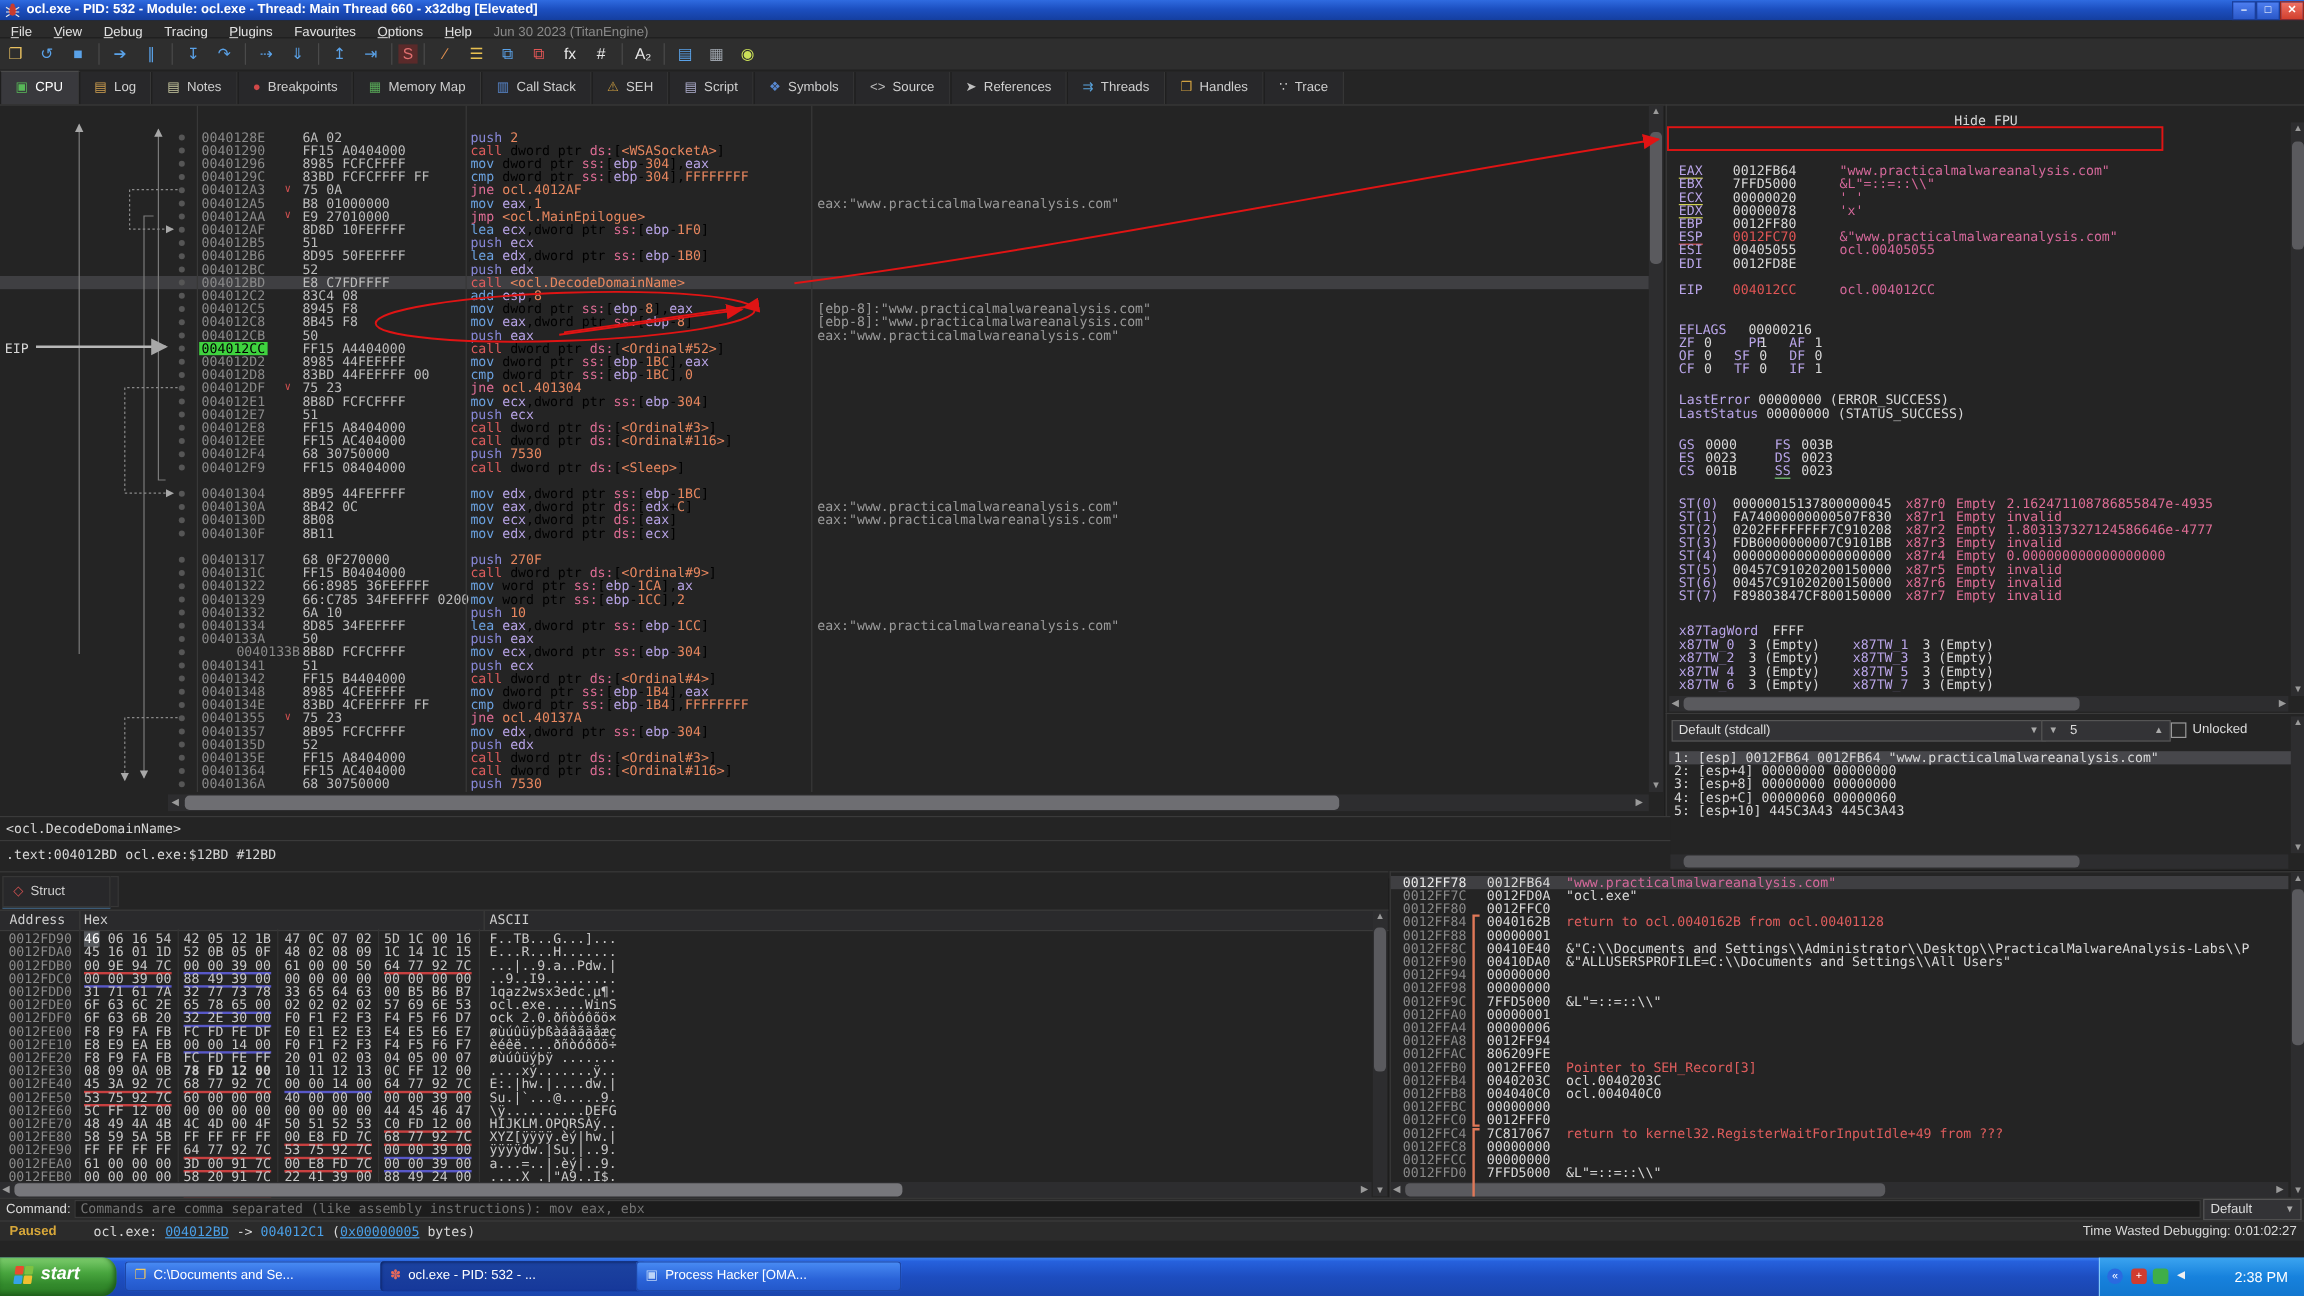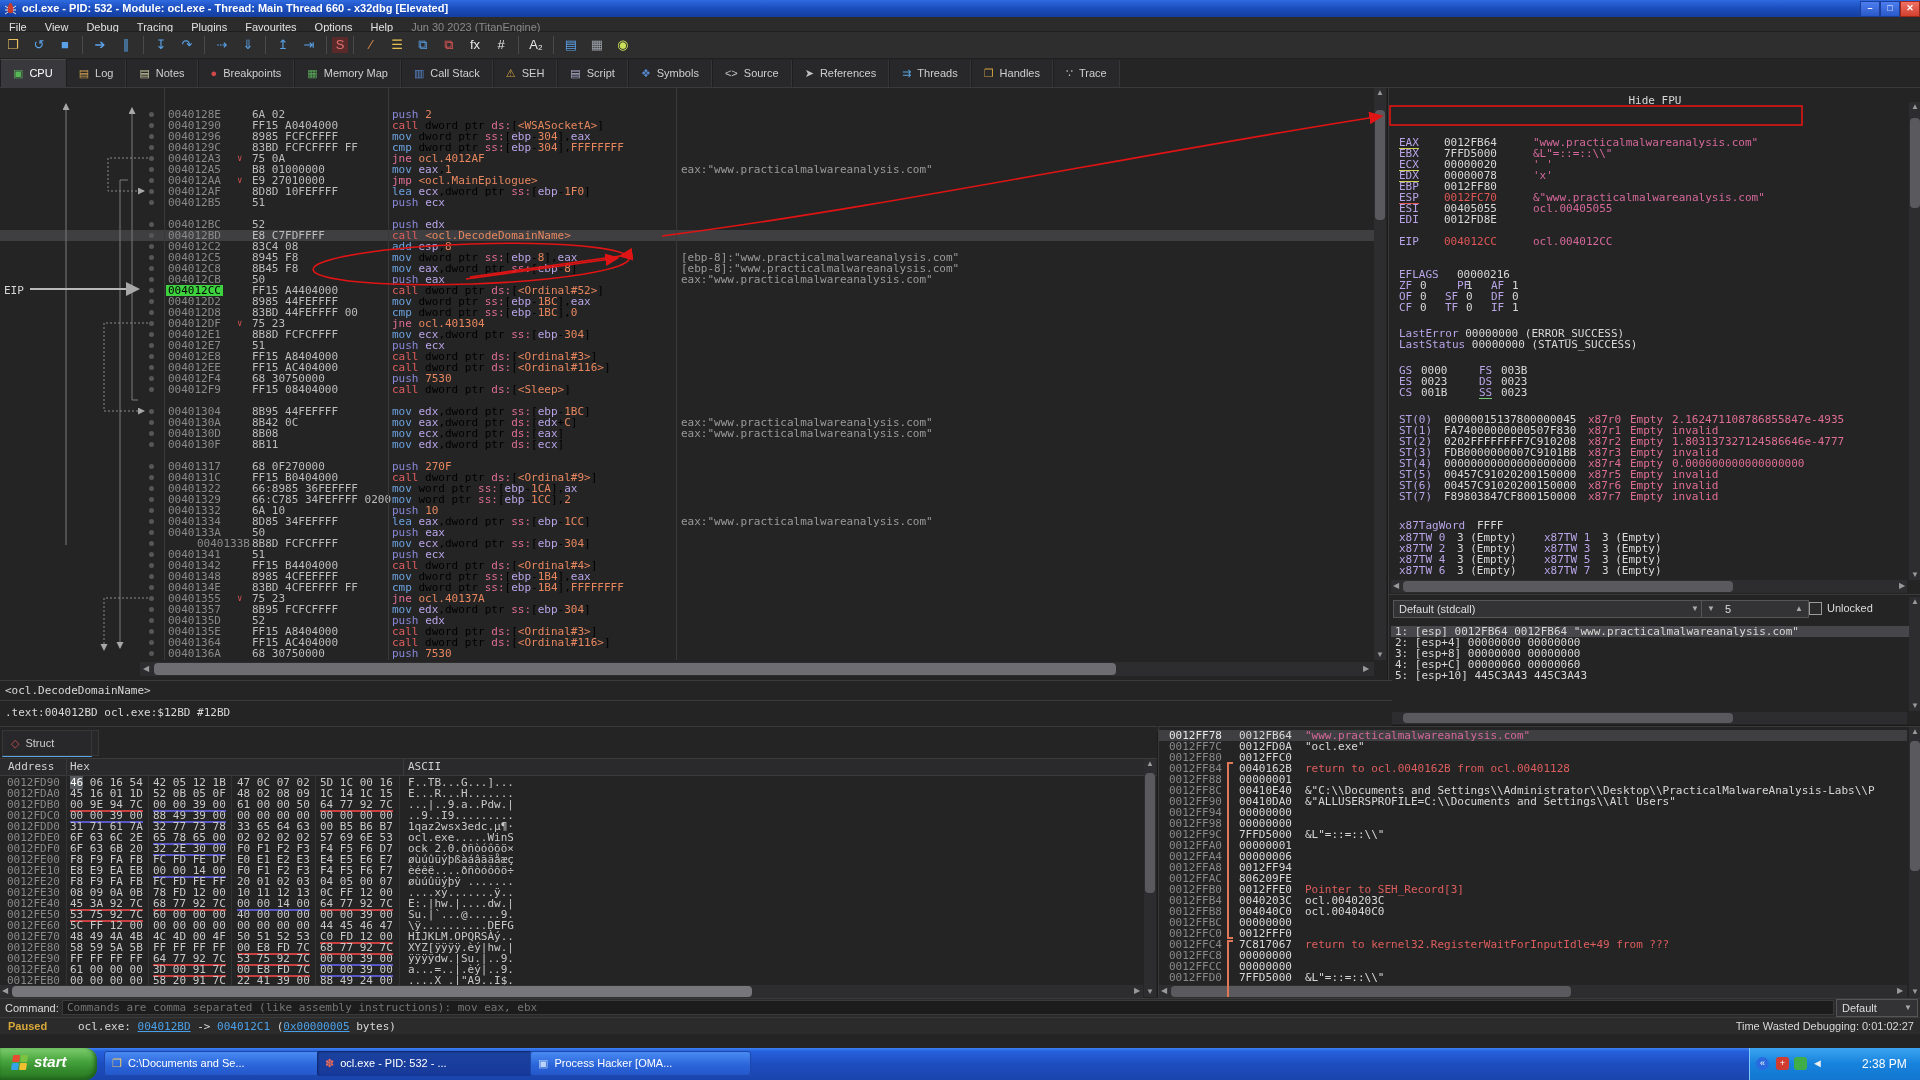--- a/index.html
+++ b/index.html
@@ -106,20 +106,26 @@
       <div class="mono" style="position: absolute; left: 168px; top: 0px; color: rgb(138, 138, 138);">004012AF</div>
       <div class="mono" style="position: absolute; left: 252px; top: 0px; color: rgb(188, 188, 188);">8D8D 10FEFFFF</div>
       <div class="mono" style="position: absolute; left: 392px; top: 0px;"><span style="color:#6ba1de">lea</span> <span style="color:#b9a5e8">ecx</span>,dword ptr <span style="color:#de6d95">ss:</span>[<span style="color:#b9a5e8">ebp</span>-<span style="color:#e8875f">1F0</span>]</div>
     </div>
     <div style="position: absolute; left: 0px; top: 109px; width: 1374px; height: 11px;">
       <div style="position: absolute; left: 149px; top: 3px; width: 5px; height: 5px; border-radius: 3px; background: rgb(86, 86, 86);"></div>
       <div class="mono" style="position: absolute; left: 168px; top: 0px; color: rgb(138, 138, 138);">004012B5</div>
       <div class="mono" style="position: absolute; left: 252px; top: 0px; color: rgb(188, 188, 188);">51</div>
       <div class="mono" style="position: absolute; left: 392px; top: 0px;"><span style="color:#8888d8">push</span> <span style="color:#b9a5e8">ecx</span></div>
     </div>
+    <div style="position: absolute; left: 0px; top: 120px; width: 1374px; height: 11px;">
+      <div style="position: absolute; left: 149px; top: 3px; width: 5px; height: 5px; border-radius: 3px; background: rgb(86, 86, 86);"></div>
+      <div class="mono" style="position: absolute; left: 168px; top: 0px; color: rgb(138, 138, 138);">004012B6</div>
+      <div class="mono" style="position: absolute; left: 252px; top: 0px; color: rgb(188, 188, 188);">8D95 50FEFFFF</div>
+      <div class="mono" style="position: absolute; left: 392px; top: 0px;"><span style="color:#6ba1de">lea</span> <span style="color:#b9a5e8">edx</span>,dword ptr <span style="color:#de6d95">ss:</span>[<span style="color:#b9a5e8">ebp</span>-<span style="color:#e8875f">1B0</span>]</div>
+    </div>
     <div style="position: absolute; left: 0px; top: 131px; width: 1374px; height: 11px;">
       <div style="position: absolute; left: 149px; top: 3px; width: 5px; height: 5px; border-radius: 3px; background: rgb(86, 86, 86);"></div>
       <div class="mono" style="position: absolute; left: 168px; top: 0px; color: rgb(138, 138, 138);">004012BC</div>
       <div class="mono" style="position: absolute; left: 252px; top: 0px; color: rgb(188, 188, 188);">52</div>
       <div class="mono" style="position: absolute; left: 392px; top: 0px;"><span style="color:#8888d8">push</span> <span style="color:#b9a5e8">edx</span></div>
     </div>
     <div style="position: absolute; left: 0px; top: 142px; width: 1374px; height: 11px; background: rgb(63, 63, 66);">
       <div style="position: absolute; left: 149px; top: 3px; width: 5px; height: 5px; border-radius: 3px; background: rgb(86, 86, 86);"></div>
       <div class="mono" style="position: absolute; left: 168px; top: 0px; color: rgb(138, 138, 138);">004012BD</div>
       <div class="mono" style="position: absolute; left: 252px; top: 0px; color: rgb(188, 188, 188);">E8 C7FDFFFF</div>
@@ -666,21 +672,21 @@
       <div class="mono" style="position: absolute; left: 7px; top: 0px; color: rgb(138, 138, 138);">0012FE20</div>
       <div class="mono" style="position: absolute; left: 70px; top: 0px; color: rgb(200, 200, 200);">F8 F9 FA FB</div>
       <div class="mono" style="position: absolute; left: 153px; top: 0px; color: rgb(200, 200, 200);">FC FD FE FF</div>
       <div class="mono" style="position: absolute; left: 237px; top: 0px; color: rgb(200, 200, 200);">20 01 02 03</div>
       <div class="mono" style="position: absolute; left: 320px; top: 0px; color: rgb(200, 200, 200);">04 05 00 07</div>
       <div class="mono" style="position: absolute; left: 408px; top: 0px; color: rgb(200, 200, 200);">øùúûüýþÿ .......</div>
     </div>
     <div style="position: absolute; left: 0px; top: 160px; width: 1143px; height: 11px;">
       <div class="mono" style="position: absolute; left: 7px; top: 0px; color: rgb(138, 138, 138);">0012FE30</div>
       <div class="mono" style="position: absolute; left: 70px; top: 0px; color: rgb(200, 200, 200);">08 09 0A 0B</div>
-      <div class="mono" style="position: absolute; left: 153px; top: 0px; color: rgb(200, 200, 200);">78 FD 12 00</div>
+      <div class="mono" style="position: absolute; left: 153px; top: 0px; color: rgb(200, 200, 200); font-weight: bold;">78 FD 12 00</div>
       <div class="mono" style="position: absolute; left: 237px; top: 0px; color: rgb(200, 200, 200);">10 11 12 13</div>
       <div class="mono" style="position: absolute; left: 320px; top: 0px; color: rgb(200, 200, 200);">0C FF 12 00</div>
       <div class="mono" style="position: absolute; left: 408px; top: 0px; color: rgb(200, 200, 200);">....xý.......ÿ..</div>
     </div>
     <div style="position: absolute; left: 0px; top: 171px; width: 1143px; height: 11px;">
       <div class="mono" style="position: absolute; left: 7px; top: 0px; color: rgb(138, 138, 138);">0012FE40</div>
       <div class="mono" style="position: absolute; left: 70px; top: 0px; color: rgb(200, 200, 200); border-bottom: 2px solid rgb(200, 64, 64);">45 3A 92 7C</div>
       <div class="mono" style="position: absolute; left: 153px; top: 0px; color: rgb(200, 200, 200); border-bottom: 2px solid rgb(200, 64, 64);">68 77 92 7C</div>
       <div class="mono" style="position: absolute; left: 237px; top: 0px; color: rgb(200, 200, 200); border-bottom: 2px solid rgb(88, 88, 200);">00 00 14 00</div>
       <div class="mono" style="position: absolute; left: 320px; top: 0px; color: rgb(200, 200, 200); border-bottom: 2px solid rgb(200, 64, 64);">64 77 92 7C</div>

